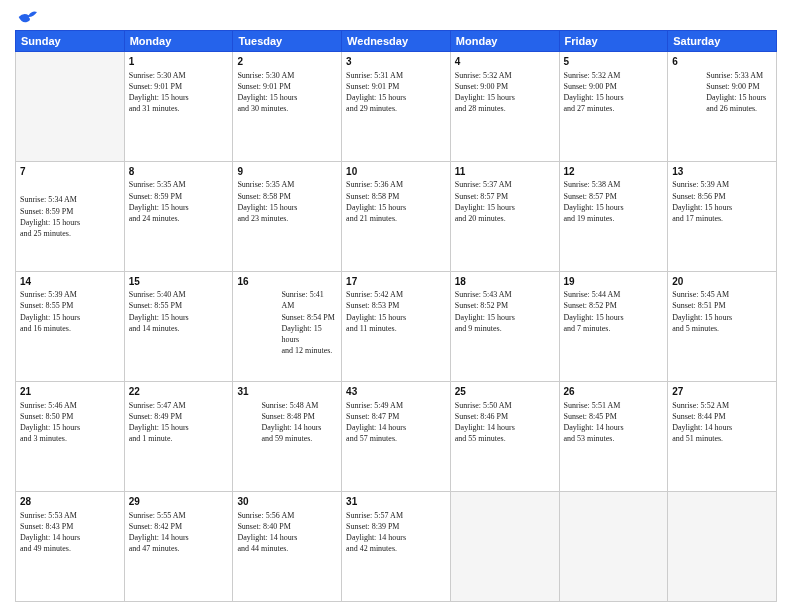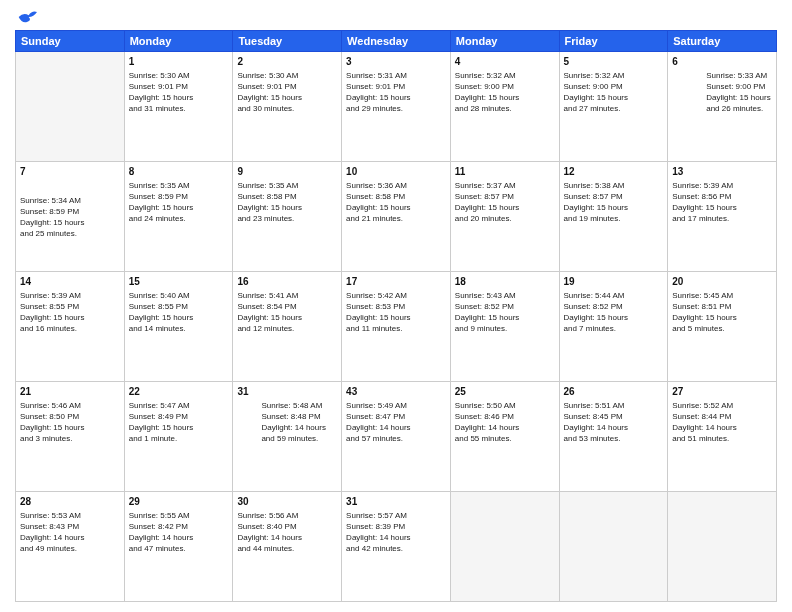--- a/index.html
+++ b/index.html
@@ -83,20 +83,21 @@
       font-size: 10px;
       font-weight: bold;
       color: #111;
       display: block;
       margin-bottom: 1px;
     }
     .day-info {
       color: #222;
       font-size: 8px;
       line-height: 1.4;
+      font-family: Liberation Serif, serif;
     }
   </style>
 </head>
 <body>
 
 <div class="page">
   <div class="header">
     <div class="logo">
       <div class="logo-row">
         <span class="logo-general"></span>
@@ -231,21 +232,21 @@
           </td>
           <td>
             <span class="day-number">15</span>
             <div class="day-info" style="white-space: pre-line;">Sunrise: 5:40 AM
 Sunset: 8:55 PM
 Daylight: 15 hours
 and 14 minutes.</div>
           </td>
           <td>
             <span class="day-number">16</span>
-            <div class="day-info" style="white-space: pre-line;">Sunrise: 5:41 AM
+            <div class="day-info" style="white-space: pre-line; margin-left: 44px;">Sunrise: 5:41 AM
 Sunset: 8:54 PM
 Daylight: 15 hours
 and 12 minutes.</div>
           </td>
           <td>
             <span class="day-number">17</span>
             <div class="day-info" style="white-space: pre-line;">Sunrise: 5:42 AM
 Sunset: 8:53 PM
 Daylight: 15 hours
 and 11 minutes.</div>

